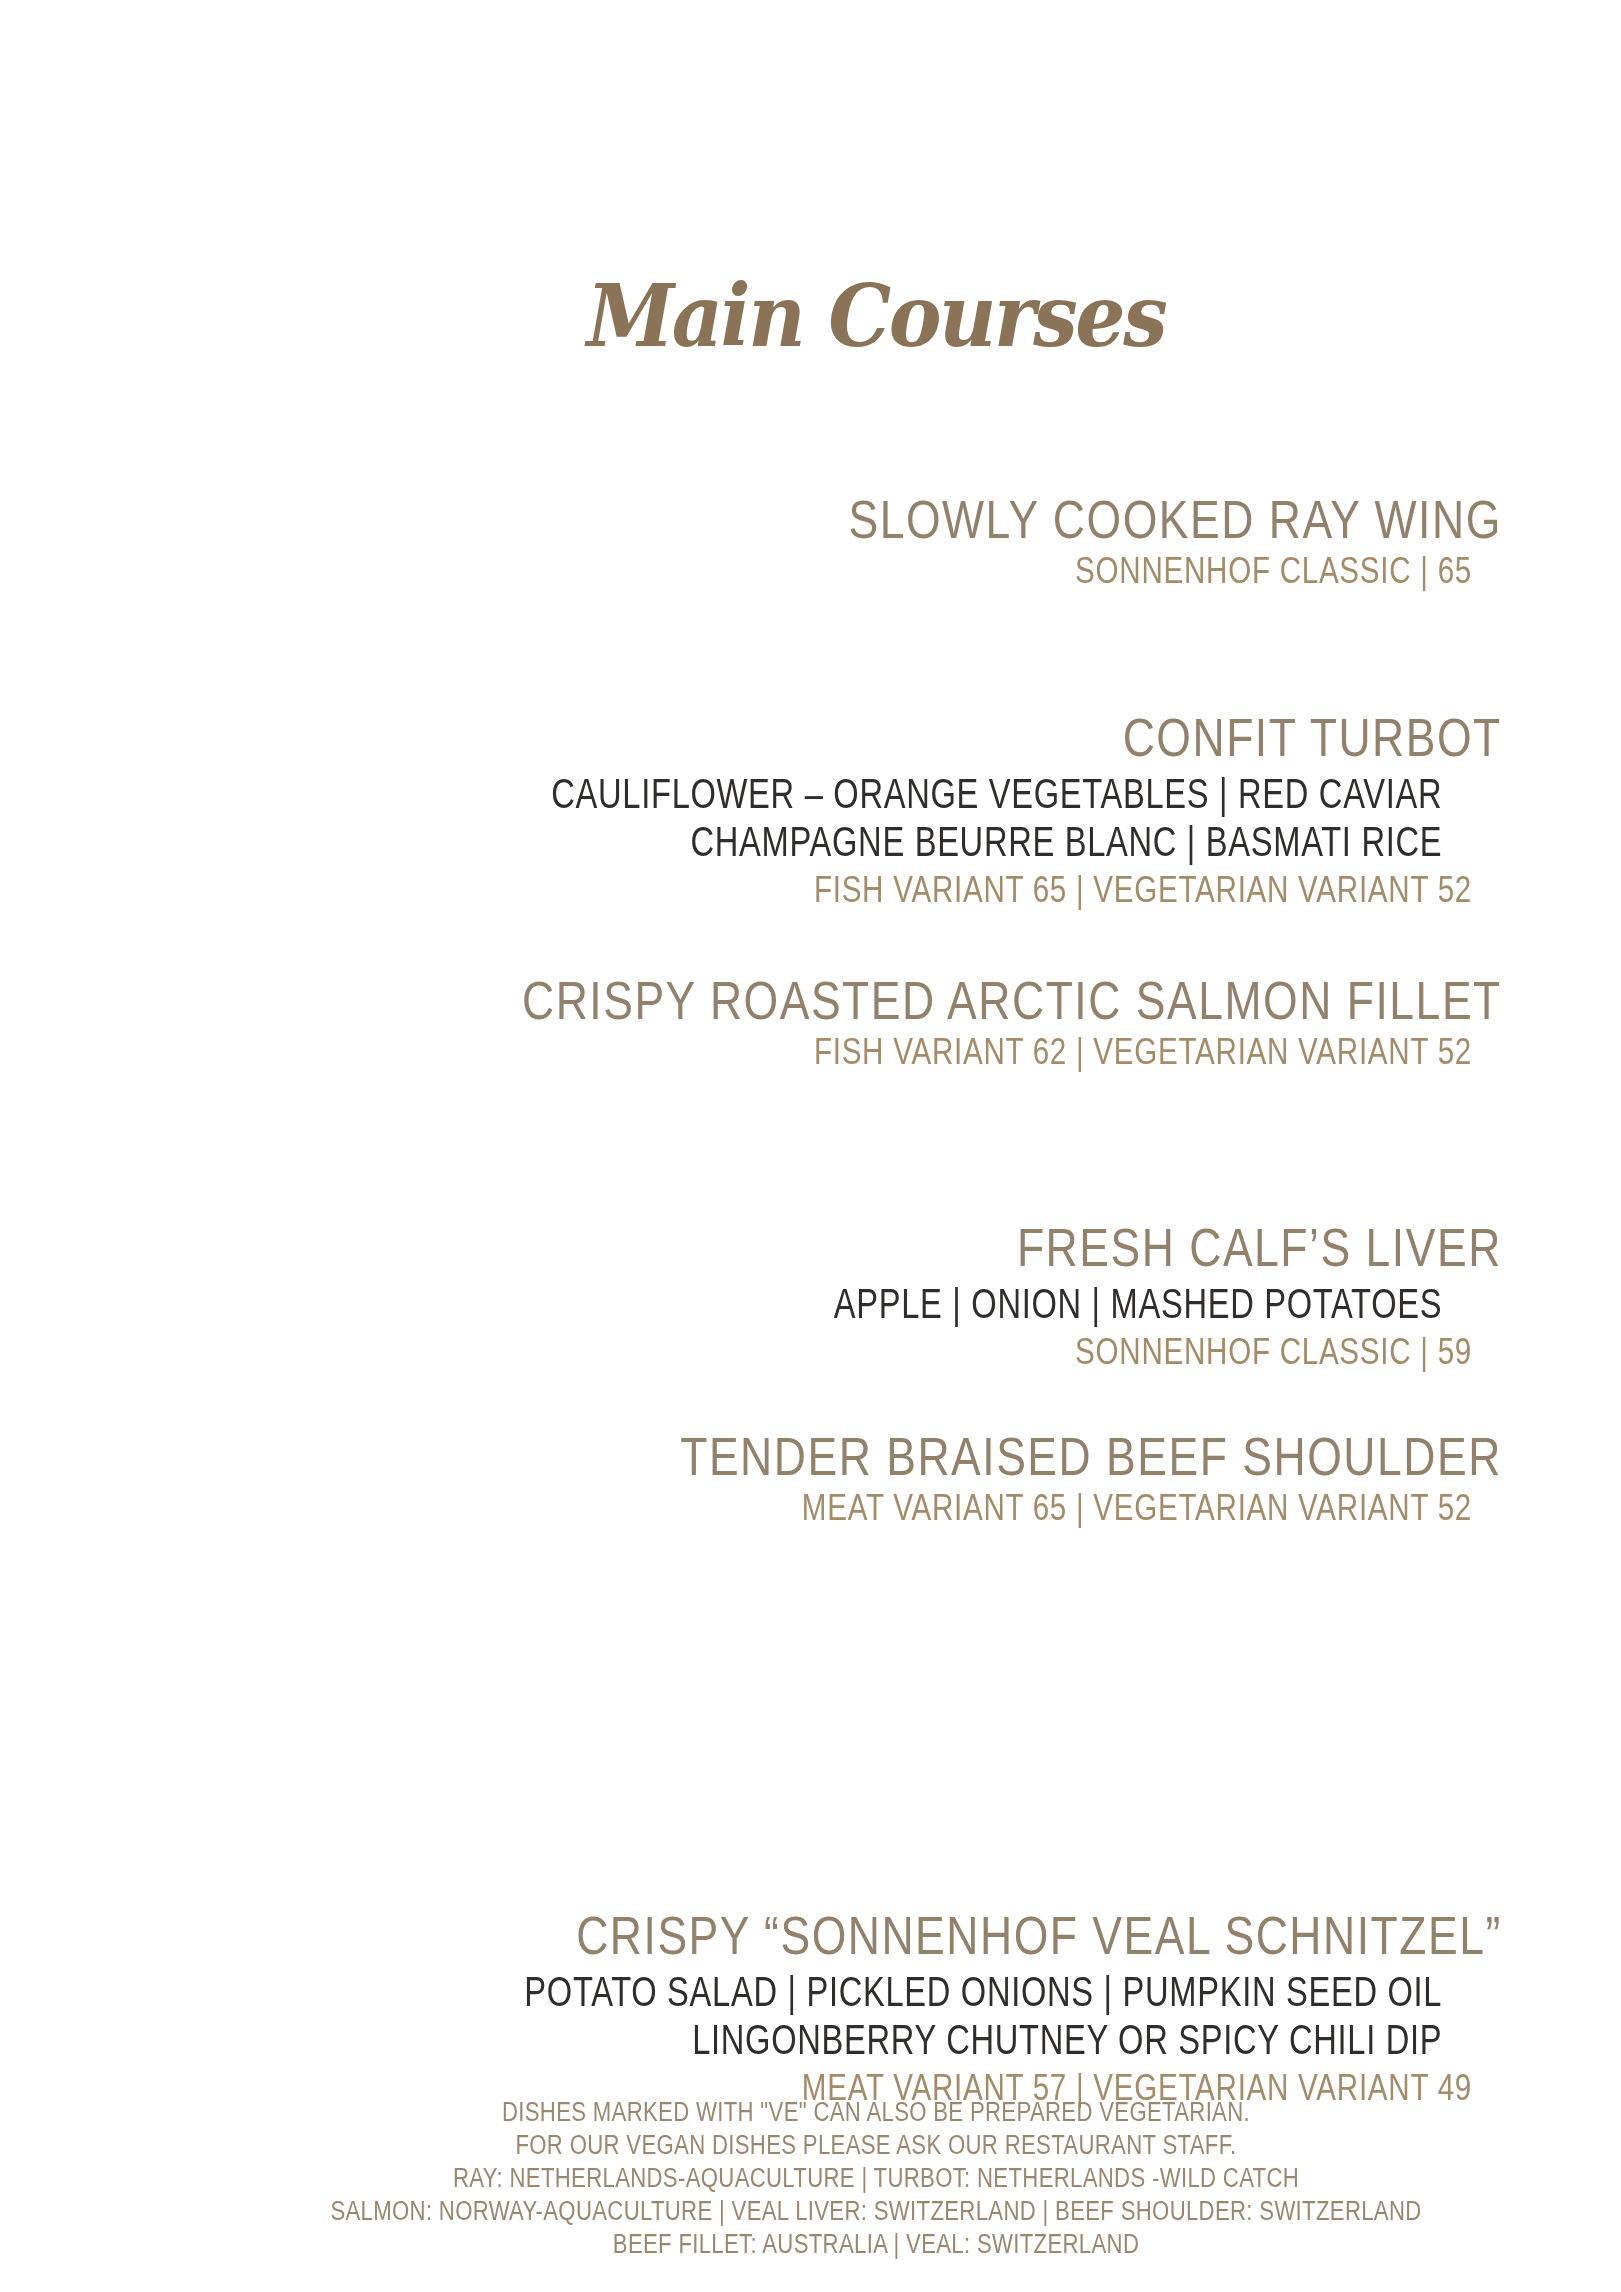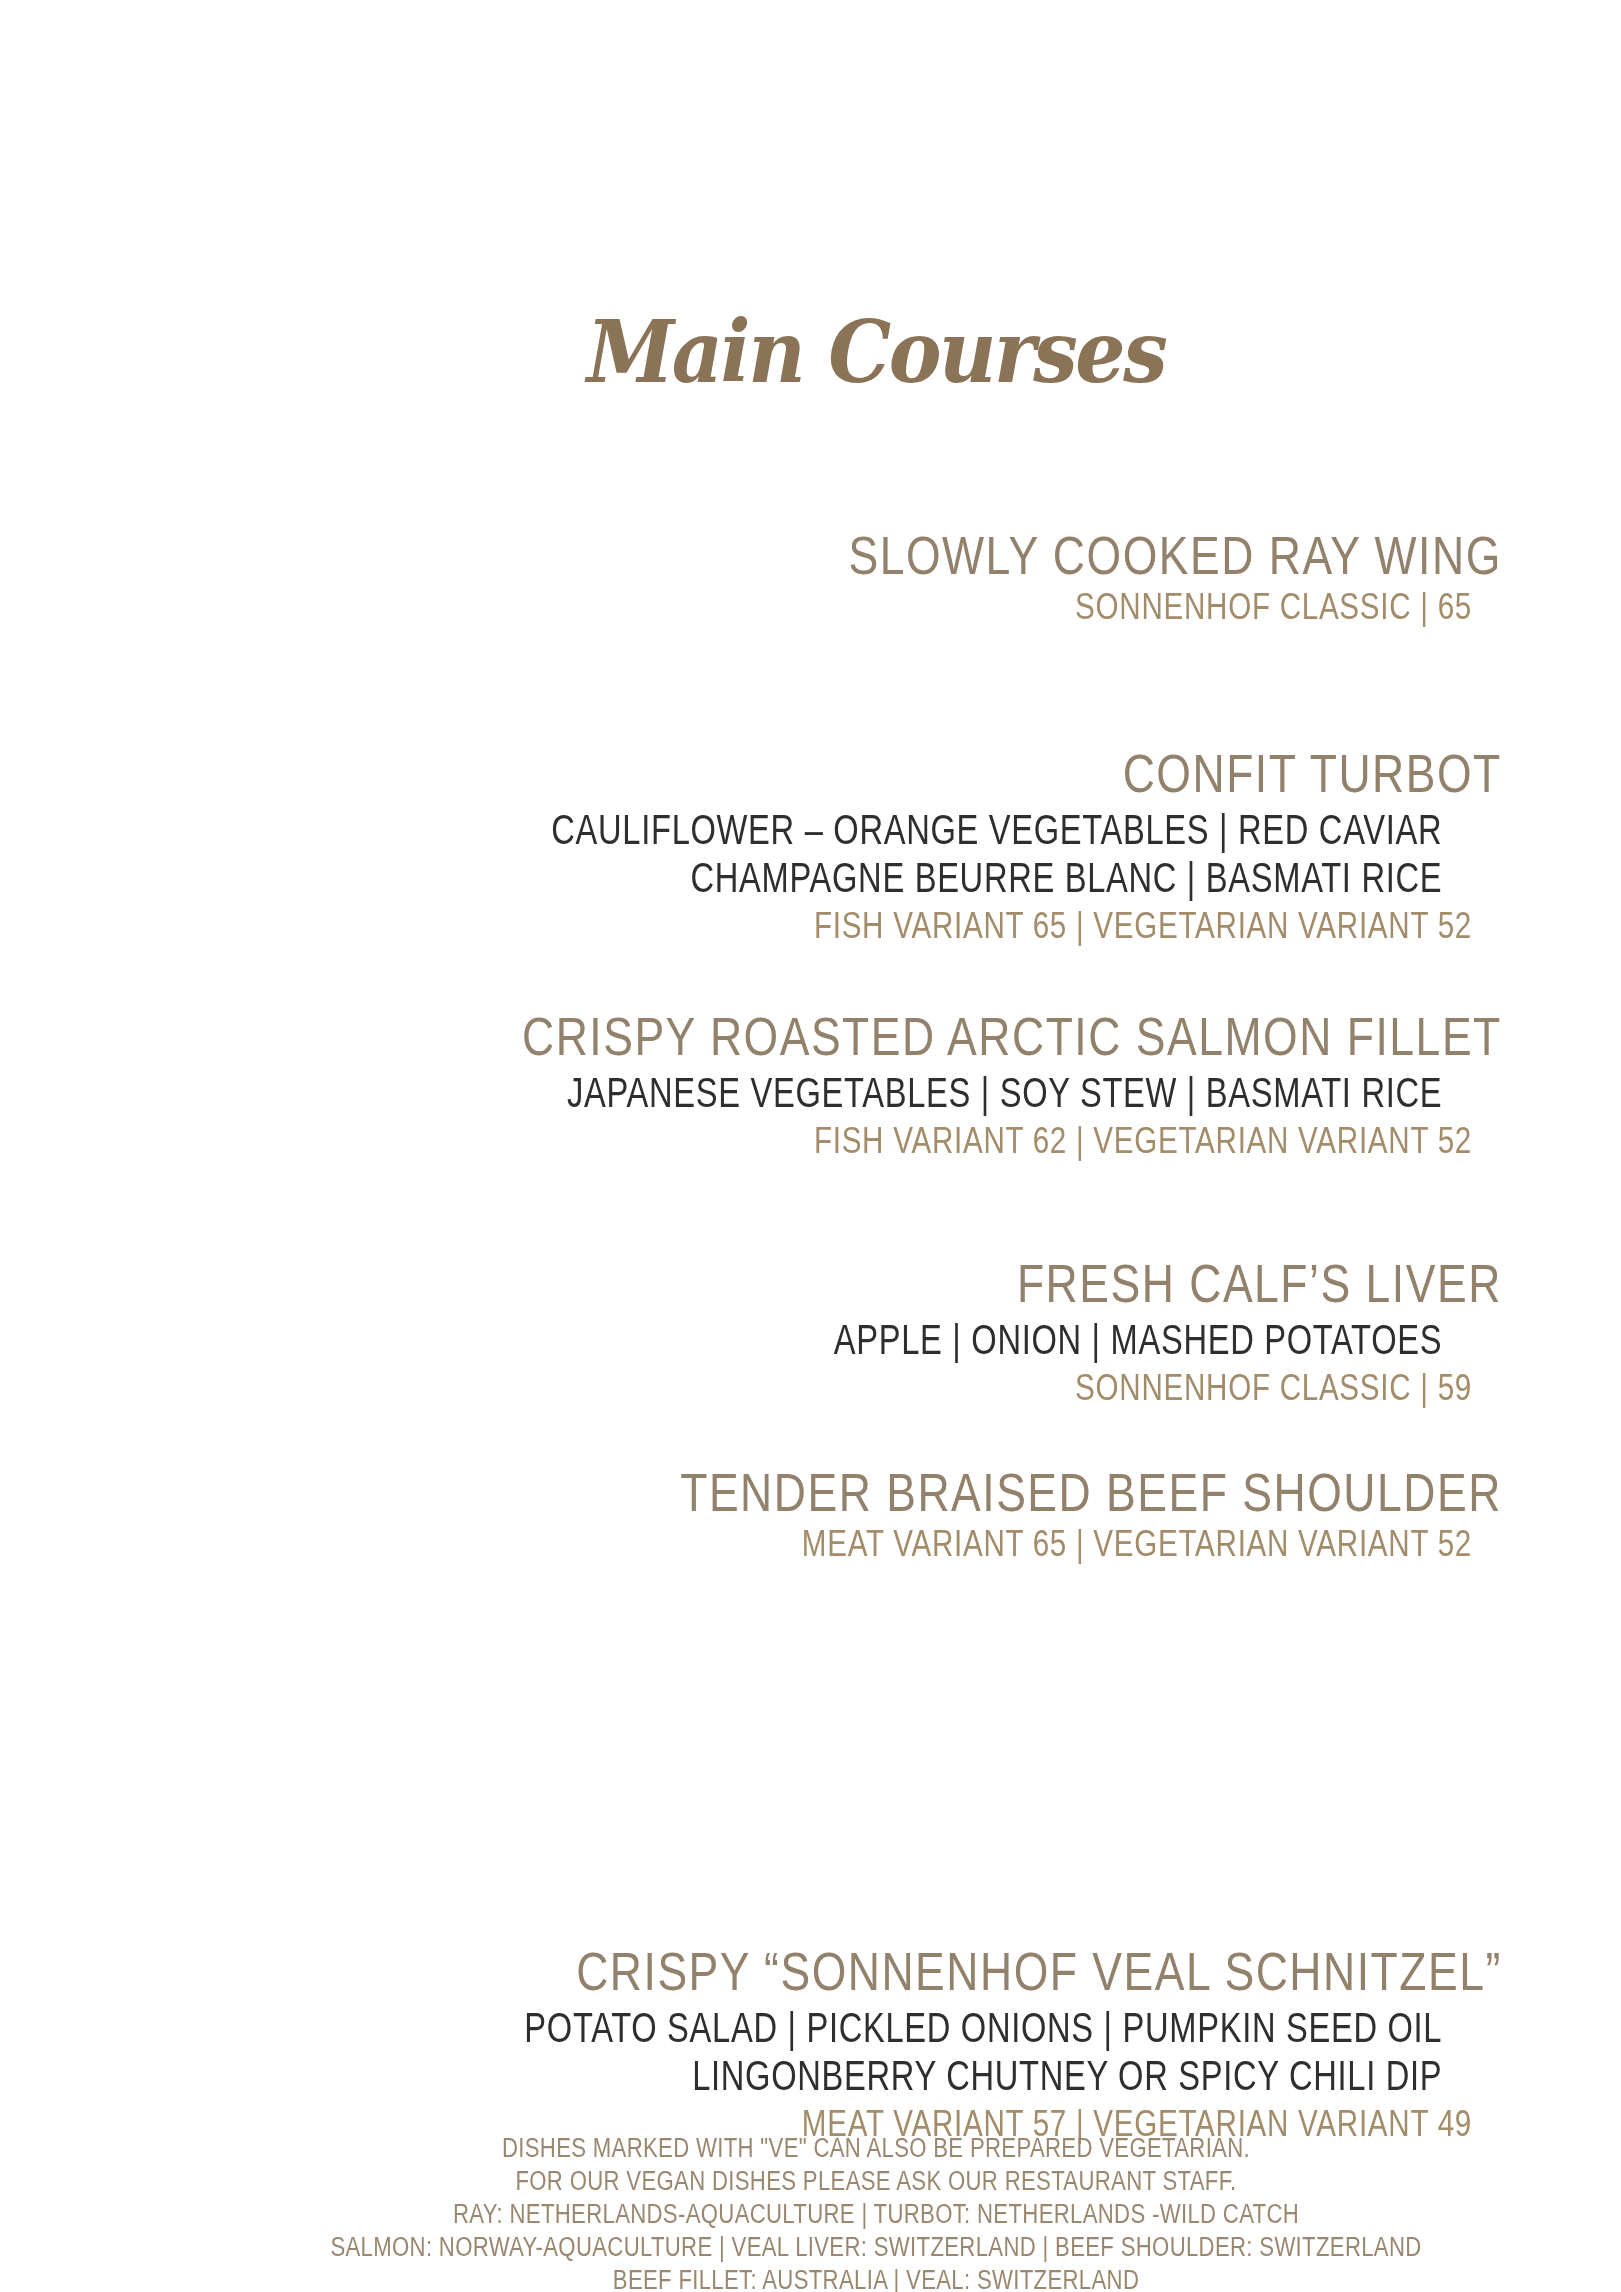--- a/index.html
+++ b/index.html
@@ -15,21 +15,20 @@
     overflow: hidden;
     font-family: "Liberation Sans", sans-serif;
   }
   
   .content {
     position: absolute;
     left: 131px;
     right: 0;
     top: 0;
     bottom: 0;
-    margin-top: 36px;
   }
   .script-title {
     position: absolute;
     top: 267px;
     width: 100%;
     text-align: center;
     font-family: "DejaVu Serif", serif;
     font-style: italic;
     font-weight: bold;
     font-size: 86px;
@@ -112,24 +111,20 @@
       <div class="dish-title">CONFIT TURBOT</div>
       <div class="dish-descs">
         <div class="dish-desc">CAULIFLOWER – ORANGE VEGETABLES | RED CAVIAR</div>
         <div class="dish-desc">CHAMPAGNE BEURRE BLANC | BASMATI RICE</div>
       </div>
       <div class="dish-price">FISH VARIANT 65 | VEGETARIAN VARIANT 52</div>
     </div>
 
     <div class="dish dish-3">
       <div class="dish-title">CRISPY ROASTED ARCTIC SALMON FILLET</div>
-      <div class="dish-descs">
-        <div class="dish-desc">JAPANESE VEGETABLES | SOY STEW | BASMATI RICE</div>
-
-      </div>
       <div class="dish-price">FISH VARIANT 62 | VEGETARIAN VARIANT 52</div>
     </div>
 
     <div class="dish dish-4">
       <div class="dish-title">FRESH CALF’S LIVER</div>
       <div class="dish-descs">
         <div class="dish-desc">APPLE | ONION | MASHED POTATOES</div>
 
       </div>
       <div class="dish-price">SONNENHOF CLASSIC | 59</div>

